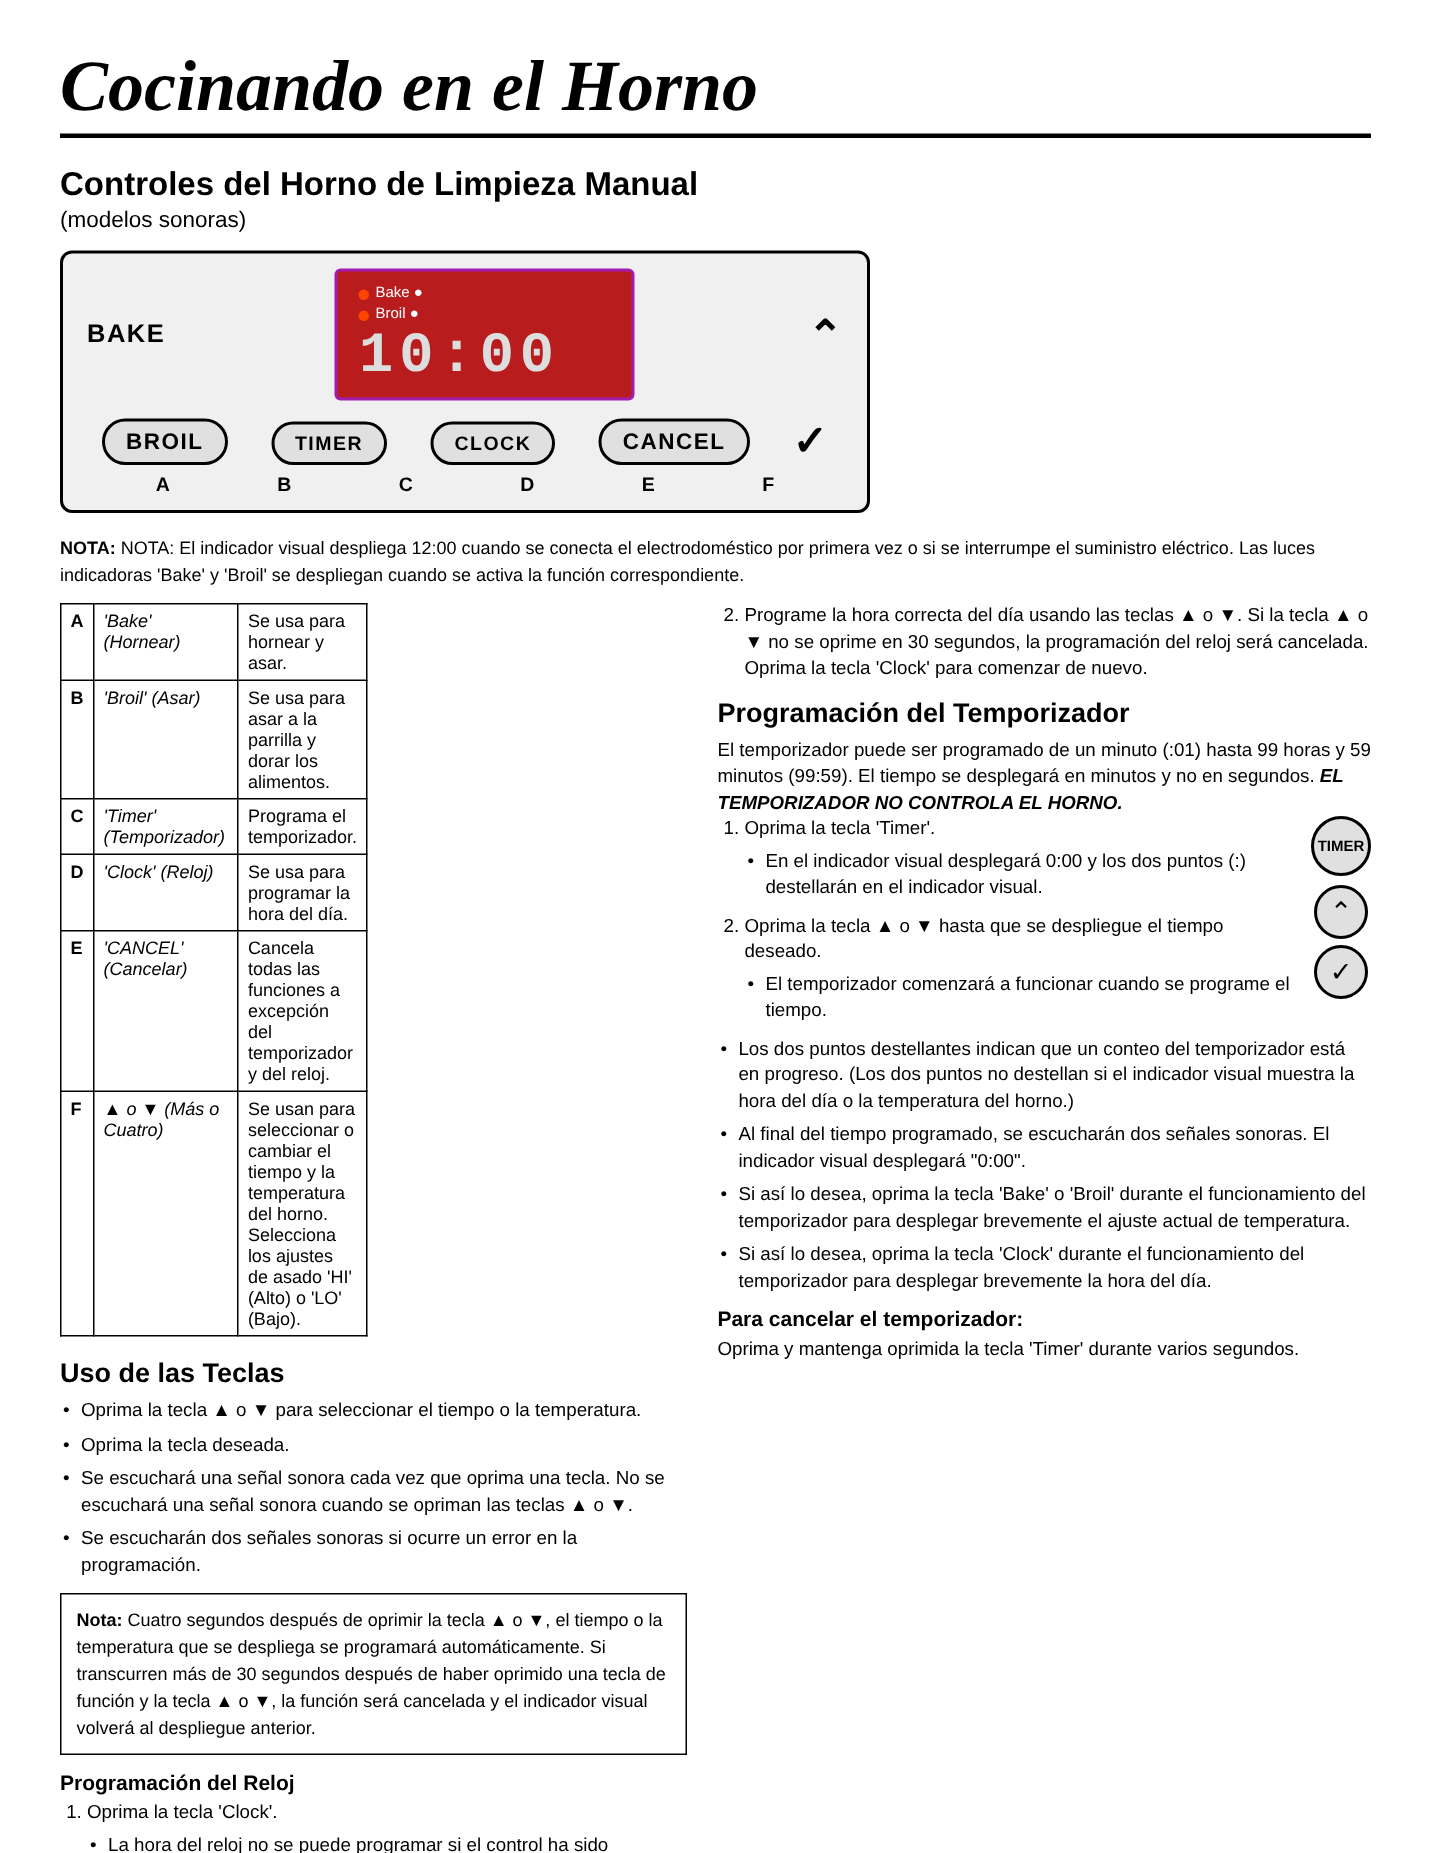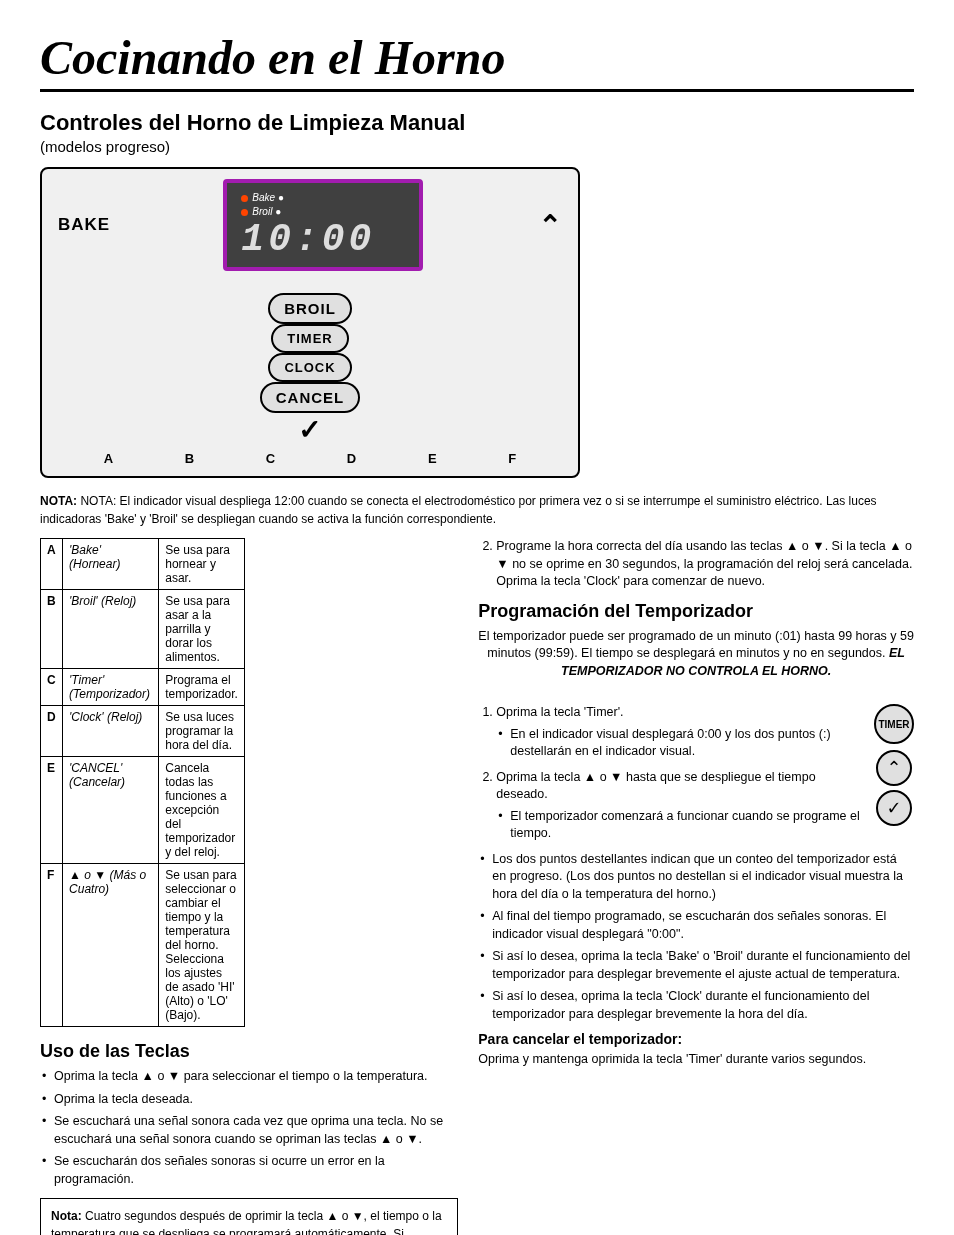--- a/index.html
+++ b/index.html
@@ -62,29 +62,28 @@
     }
 
     .bake-label {
       font-size: 17px;
       font-weight: bold;
       letter-spacing: 1px;
       margin-right: 18px;
     }
 
     .display-area {
-      background: #404040;
-      border: 4px solid #a21caf;
+      background: #b91c1c;
+      border: 2px solid #a21caf;
       border-radius: 4px;
       padding: 8px 14px;
       display: flex;
       flex-direction: column;
       align-items: flex-start;
       min-width: 200px;
-      font-style: italic;
     }
 
     .display-indicators {
       display: flex;
       flex-direction: column;
       margin-bottom: 2px;
     }
 
     .indicator-row {
       display: flex;
@@ -116,26 +115,25 @@
       font-size: 28px;
       font-weight: bold;
       color: #000;
       cursor: pointer;
       margin-left: 20px;
       align-self: center;
     }
 
     .panel-bottom-row {
       display: flex;
-      align-items: center;
+      align-items: flex-end;
       width: 100%;
       justify-content: space-between;
-      margin-top: 22px;
+      margin-top: 10px;
       padding: 0 10px;
-      flex-direction: column;
     }
 
     .panel-btn {
       display: flex;
       flex-direction: column;
       align-items: center;
     }
 
     .btn-oval {
       border: 2px solid #000;
@@ -312,21 +310,21 @@
     }
 
     .italic-bold { font-style: italic; font-weight: bold; }
   </style>
 </head>
 <body>
 
 <div class="main-title">Cocinando en el Horno</div>
 
 <div class="section-heading">Controles del Horno de Limpieza Manual</div>
-<div class="section-subheading">(modelos progreso)</div>
+<div class="section-subheading">(modelos sonoras)</div>
 
 <div class="oven-panel-container">
   <div class="oven-panel">
 
     <div class="panel-top-row">
       <div style="display:flex;flex-direction:column;align-items:center;">
         <div class="bake-label">BAKE</div>
       </div>
       <div class="display-area">
         <div class="display-indicators">
@@ -382,32 +380,32 @@
 
     <table class="feature-table">
       <tbody id="feature-table-body">
       <tr>
       <td>A</td>
       <td>'Bake' (Hornear)</td>
       <td>Se usa para hornear y asar.</td>
     </tr>
           <tr>
       <td>B</td>
-      <td>'Broil' (Reloj)</td>
+      <td>'Broil' (Asar)</td>
       <td>Se usa para asar a la parrilla y dorar los alimentos.</td>
     </tr>
           <tr>
       <td>C</td>
       <td>'Timer' (Temporizador)</td>
       <td>Programa el temporizador.</td>
     </tr>
           <tr>
       <td>D</td>
       <td>'Clock' (Reloj)</td>
-      <td>Se usa luces programar la hora del día.</td>
+      <td>Se usa para programar la hora del día.</td>
     </tr>
           <tr>
       <td>E</td>
       <td>'CANCEL' (Cancelar)</td>
       <td>Cancela todas las funciones a excepción del temporizador y del reloj.</td>
     </tr>
           <tr>
       <td>F</td>
       <td>▲ o ▼ (Más o Cuatro)</td>
       <td>Se usan para seleccionar o cambiar el tiempo y la temperatura del horno. Selecciona los ajustes de asado 'HI' (Alto) o 'LO' (Bajo).</td>
@@ -438,21 +436,21 @@
     </ol>
   </div>
 
   <div class="right-col">
 
     <ol class="num-list" start="2">
       <li>Programe la hora correcta del día usando las teclas ▲ o ▼. Si la tecla ▲ o ▼ no se oprime en 30 segundos, la programación del reloj será cancelada. Oprima la tecla 'Clock' para comenzar de nuevo.</li>
     </ol>
 
     <div class="body-heading">Programación del Temporizador</div>
-    <p style="font-size:12.5px;margin-bottom:24px;line-height:1.4;text-align:center;">El temporizador puede ser programado de un minuto (:01) hasta 99 horas y 59 minutos (99:59). El tiempo se desplegará en minutos y no en segundos. <span class="italic-bold">EL TEMPORIZADOR NO CONTROLA EL HORNO.</span></p>
+    <p style="font-size:12.5px;margin-bottom:0;line-height:1.4;">El temporizador puede ser programado de un minuto (:01) hasta 99 horas y 59 minutos (99:59). El tiempo se desplegará en minutos y no en segundos. <span class="italic-bold">EL TEMPORIZADOR NO CONTROLA EL HORNO.</span></p>
 
     <div style="display:flex;align-items:flex-start;">
       <div style="flex:1;">
         <ol class="num-list">
           <li>Oprima la tecla 'Timer'.
             <ul class="bullet-list" style="margin-top:4px;">
               <li>En el indicador visual desplegará 0:00 y los dos puntos (:) destellarán en el indicador visual.</li>
             </ul>
           </li>
           <li>Oprima la tecla ▲ o ▼ hasta que se despliegue el tiempo deseado.

